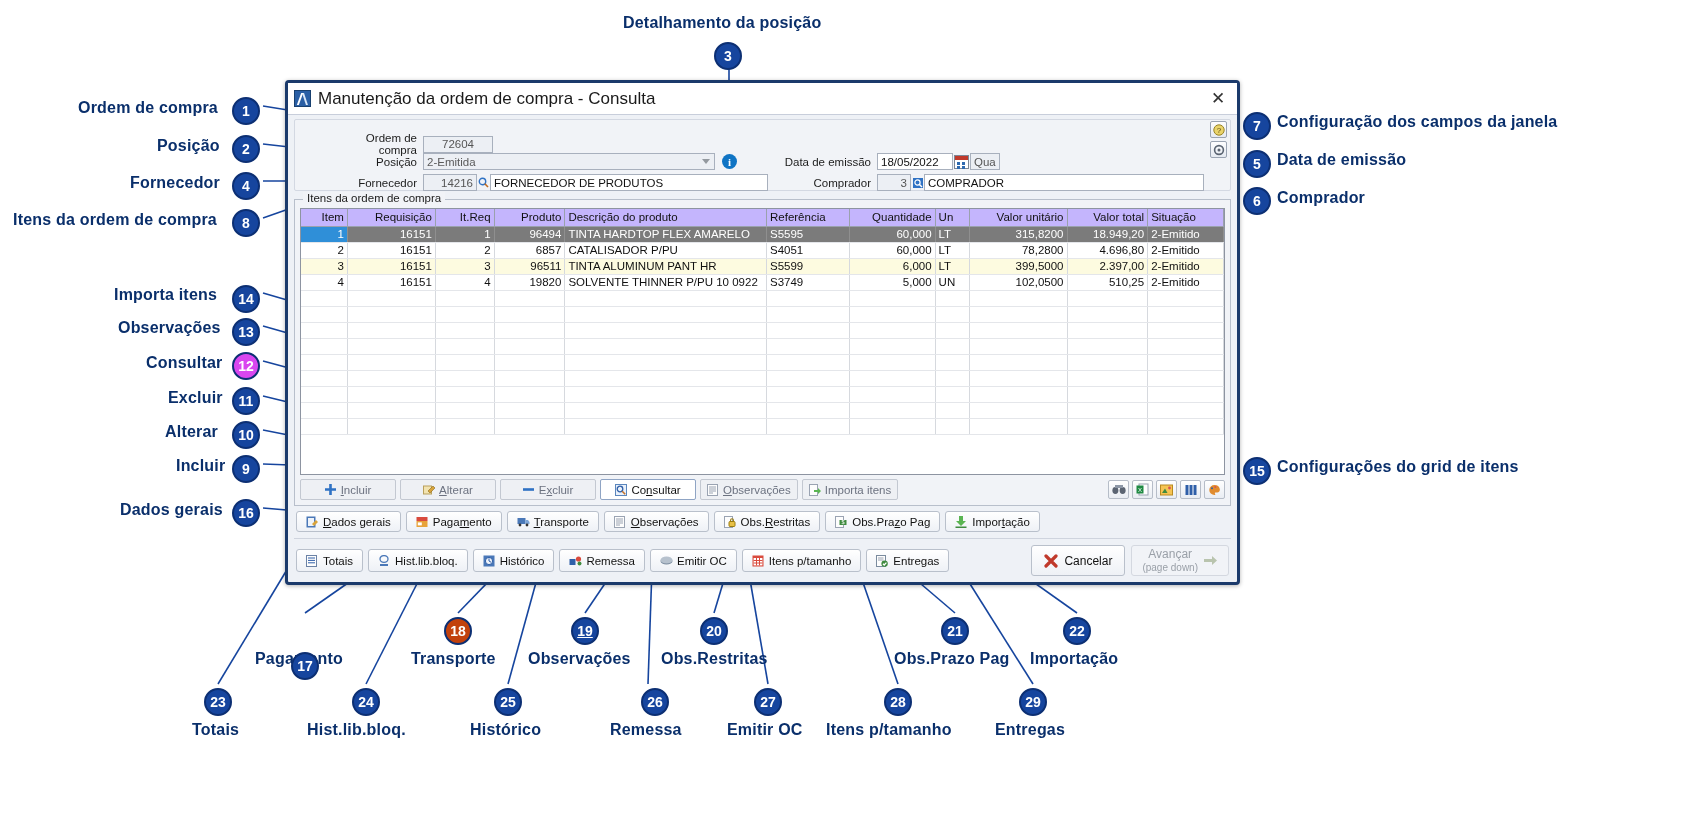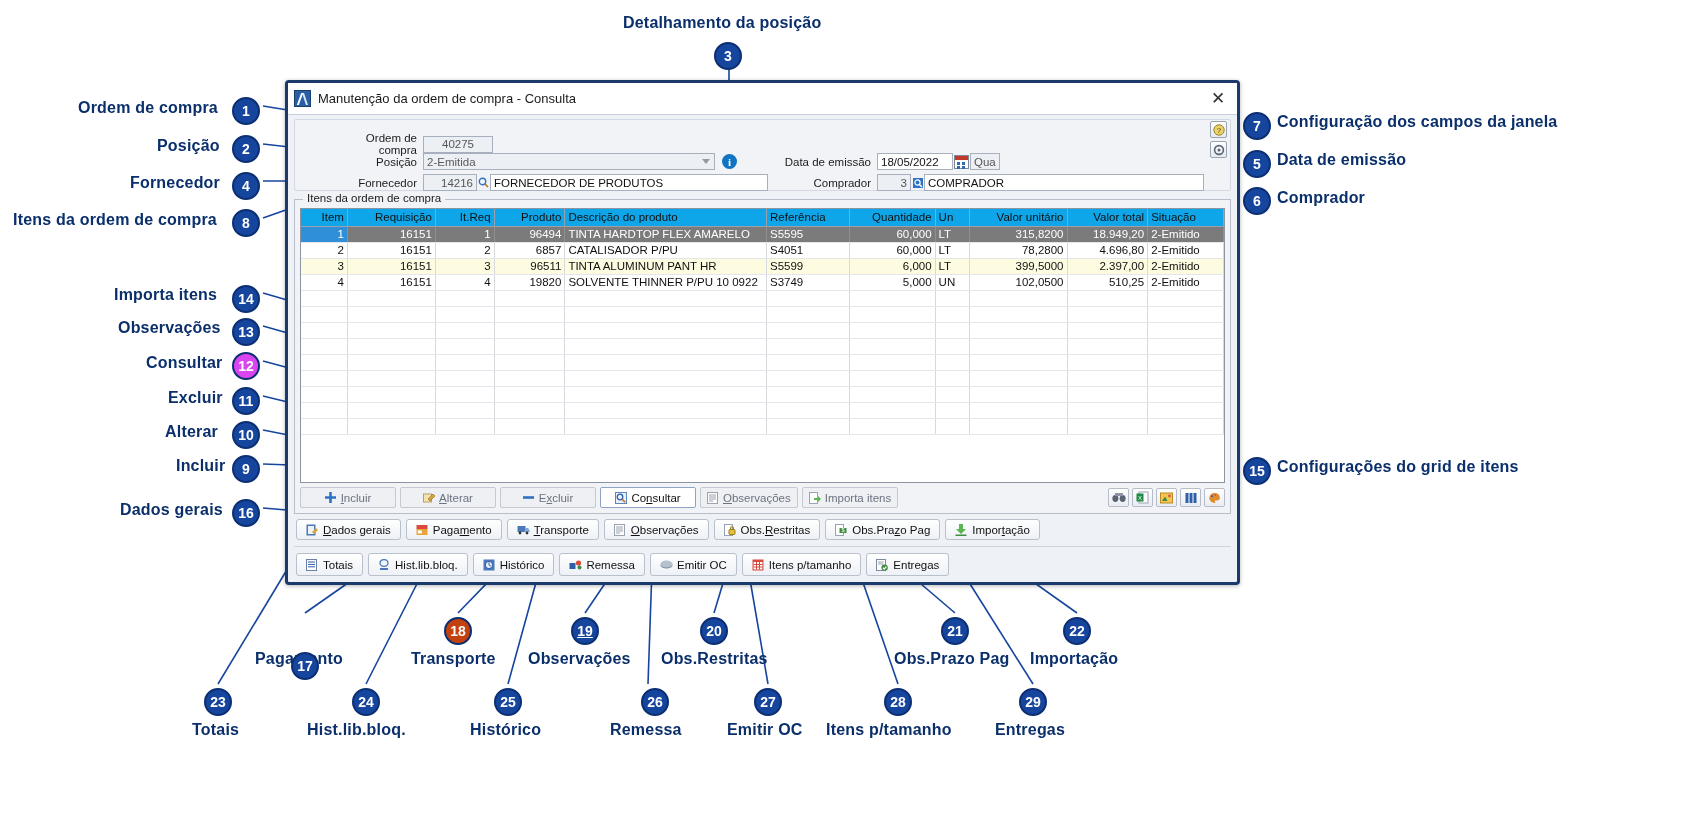--- a/index.html
+++ b/index.html
@@ -42,21 +42,21 @@
     margin-right:7px; position:relative; flex:none;
   }
   .title-ico:after {
     content:""; position:absolute; left:4px; top:2px; width:2px; height:12px;
     background:#ffffff; transform:skewX(-20deg);
   }
   .title-ico:before {
     content:""; position:absolute; left:9px; top:2px; width:2px; height:12px;
     background:#dbe8f8; transform:skewX(18deg);
   }
-  .title-text { font-size:13px; color:#1a1a1a; }
+  .title-text { font-size:17px; color:#1a1a1a; }
   .title-close {
     margin-left:auto; width:26px; height:22px; display:flex; align-items:center;
     justify-content:center; font-size:17px; color:#333; cursor:pointer;
   }
 
   .win-body { flex:1; position:relative; padding:4px 6px 6px 6px; display:flex; flex-direction:column; }
 
   
   .hdr-panel {
     position:relative; height:72px; border:1px solid #d3d8e2; background:#f1f3f7;
@@ -112,21 +112,21 @@
   .grp-legend {
     position:absolute; top:-8px; left:8px; background:#f1f3f7; padding:0 4px;
     font-size:11.5px; color:#1c1c1c;
   }
 
   .grid-wrap {
     flex:1; border:1px solid #8d94a1; background:#ffffff; overflow:hidden; position:relative;
   }
   table.grid { border-collapse:collapse; width:100%; table-layout:fixed; }
   table.grid th {
-    background:#0ea5e9; border-right:1px solid #9aa1ad; border-bottom:1px solid #9aa1ad;
+    background:#c4b5fd; border-right:1px solid #9aa1ad; border-bottom:1px solid #9aa1ad;
     font-size:11.5px; font-weight:normal; color:#111; height:17px; padding:0 3px;
     text-align:left; white-space:nowrap;
   }
   table.grid th.r { text-align:right; }
   table.grid td {
     border-right:1px solid #d6d9de; border-bottom:1px solid #e4e6ea;
     font-size:11.5px; color:#111; height:16px; padding:0 3px; white-space:nowrap;
     overflow:hidden;
   }
   table.grid td.r { text-align:right; }
@@ -299,21 +299,21 @@
             <circle cx="6" cy="6" r="4.4" fill="none" stroke="#5b6472" stroke-width="1.6"></circle>
             <circle cx="6" cy="6" r="1.5" fill="#5b6472"></circle>
           </svg>
       </div>
     </div>
 
     <div class="hdr-panel">
 
       <div class="fld-row" style="left:30px; top:12px;">
         <span class="fld-label" style="width:92px;">Ordem de compra</span>
-        <span class="inp ro num" style="width:70px; margin-left:6px; justify-content:center;">40275</span>
+        <span class="inp ro num" style="width:70px; margin-left:6px; justify-content:center;">72604</span>
       </div>
 
       <div class="fld-row" style="left:30px; top:33px;">
         <span class="fld-label" style="width:92px;">Posição</span>
         <span class="combo" style="margin-left:6px;">
           <span>2-Emitida</span>
           <span class="chev"></span>
         </span>
         <span class="info-ico">i</span>
       </div>
@@ -815,16 +815,33 @@
                   <line x1="2" y1="5" x2="7.5" y2="5"></line>
                 </g>
                 <circle cx="8.6" cy="8.6" r="3.2" fill="#3f8b3f"></circle>
                 <path d="M7 8.8 l1.2 1.2 2.2 -2.4" stroke="#fff" stroke-width="1.3" fill="none"></path>
               </svg>
             </span>
             <span>Entregas</span>
           </div>
         </div>
 
+      <div style="margin-left:auto; display:flex; gap:6px;">
+        <div class="big-btn">
+          <svg class="i" width="14" height="14" viewBox="0 0 14 14">
+              <path d="M2 2 L12 12 M12 2 L2 12" stroke="#c0392b" stroke-width="3.2" stroke-linecap="round"></path>
+            </svg>
+          <span>Cancelar</span>
+        </div>
+        <div class="big-btn dim">
+          <span class="two">
+            <span>Avançar</span>
+            <span class="sub">(page down)</span>
+          </span>
+          <svg class="i" width="14" height="11" viewBox="0 0 14 11">
+              <path d="M0 4 h8 v-3 l5 4.5 -5 4.5 v-3 h-8 z" fill="#b9c4ae"></path>
+            </svg>
+        </div>
+      </div>
     </div>
 
   </div>
 </div>
 
 </body></html>

